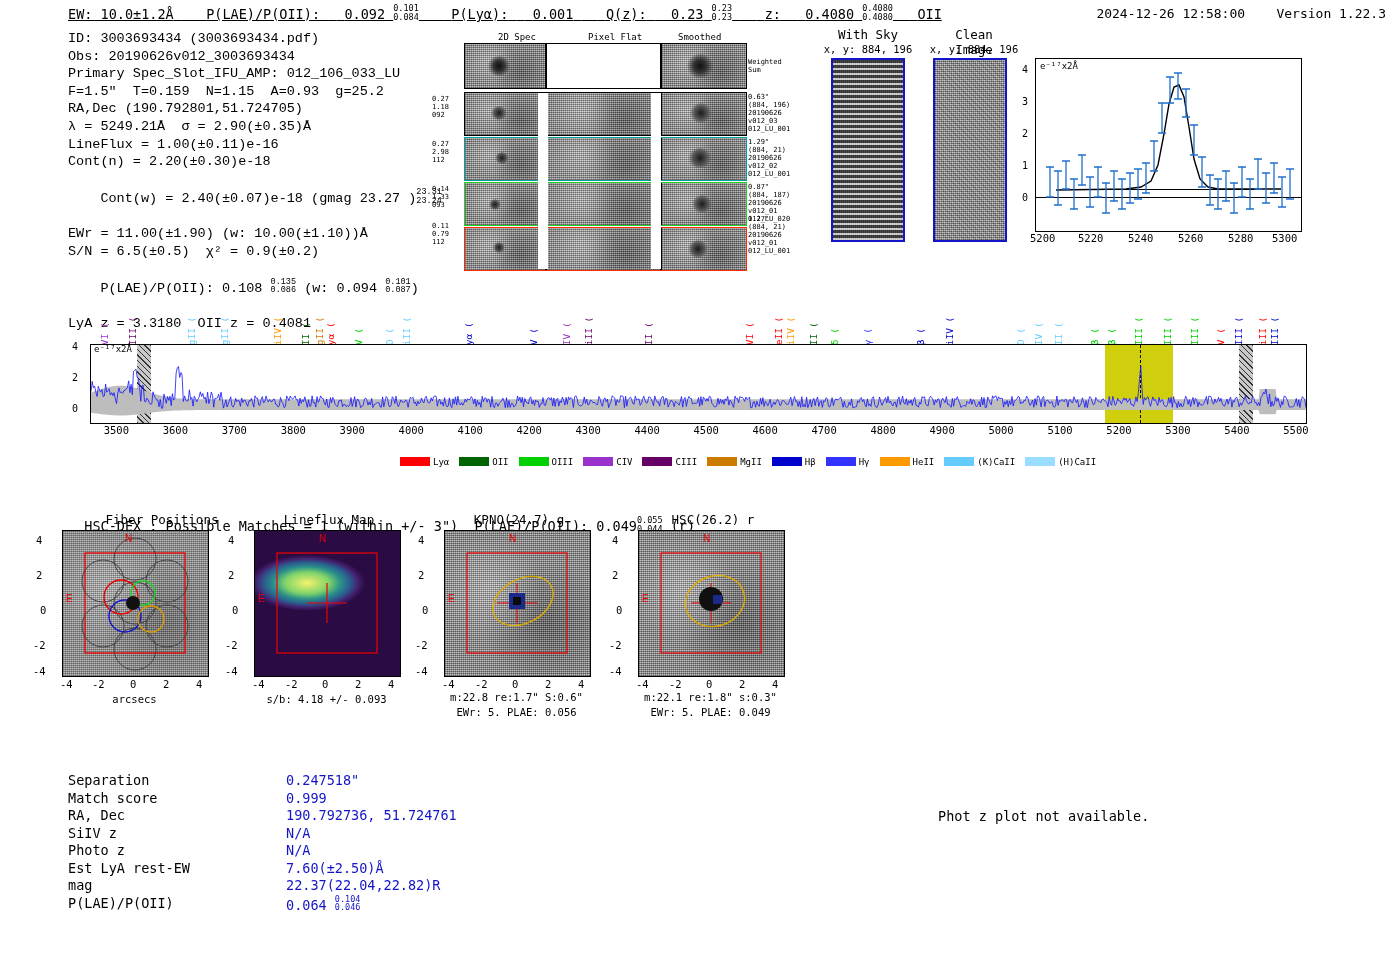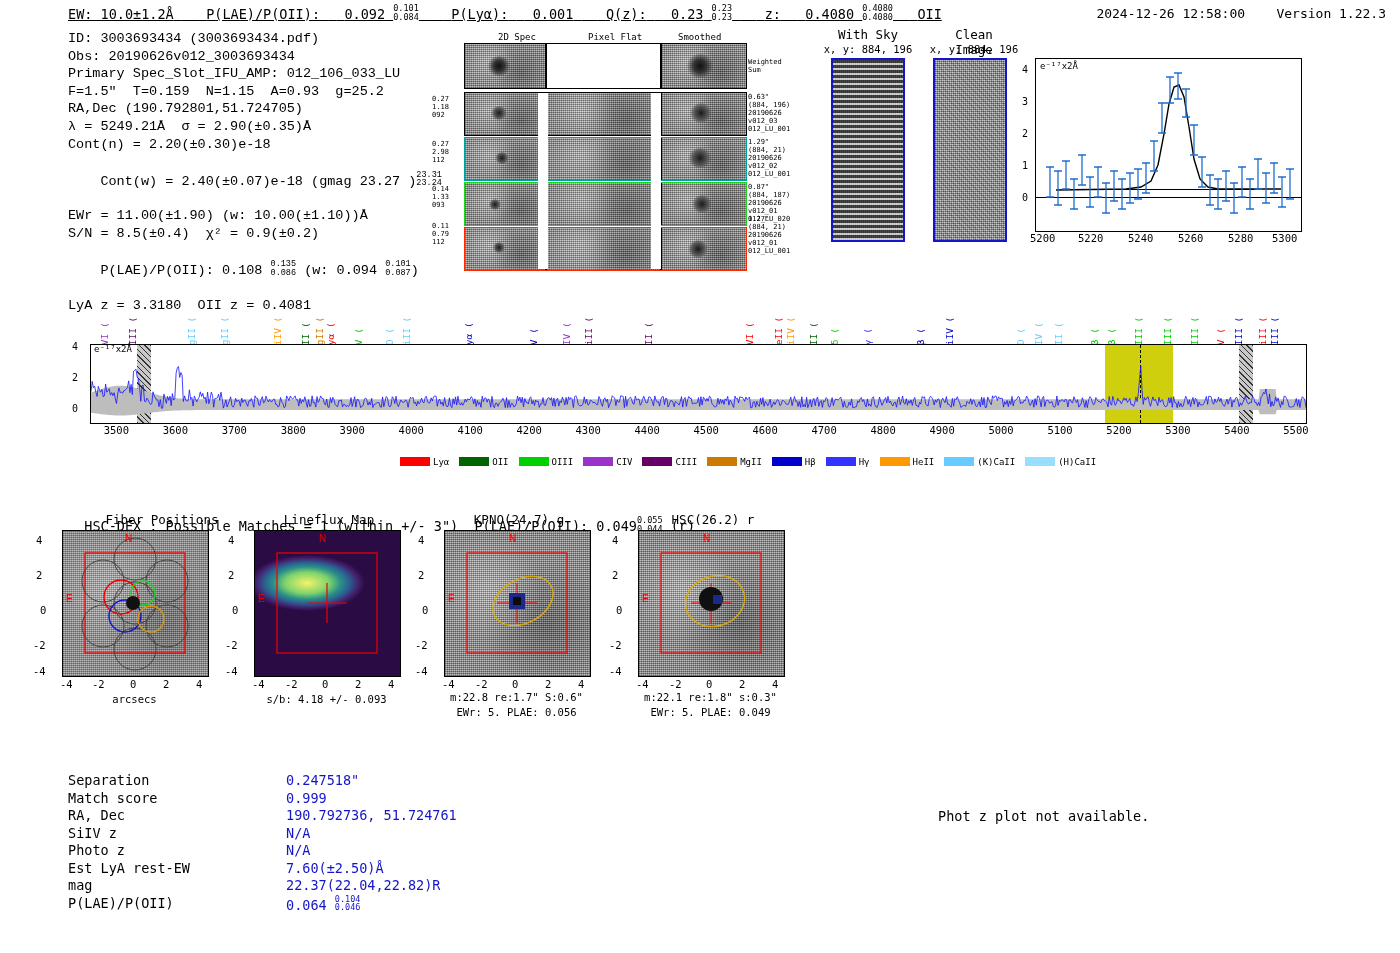--- a/index.html
+++ b/index.html
@@ -119,26 +119,27 @@
   <span>Version 1.22.3</span>
 </div>
 
 <div class="abs mono" id="infoblock">
   <div>ID: 3003693434 (3003693434.pdf)</div>
   <div>Obs: 20190626v012_3003693434</div>
   <div>Primary Spec_Slot_IFU_AMP: 012_106_033_LU</div>
   <div>F=1.5"  T=0.159  N=1.15  A=0.93  g=25.2</div>
   <div>RA,Dec (190.792801,51.724705)</div>
   <div>λ = 5249.21Å  σ = 2.90(±0.35)Å</div>
+  <div>LineFlux = 1.00(±0.11)e-16</div>
   <div>Cont(n) = 2.20(±0.30)e-18</div>
   <div>
     <span>Cont(w) = 2.40(±0.07)e-18 (gmag 23.27 )</span><span class="frac"><span>23.31</span><span>23.24</span></span>
   </div>
   <div>EWr = 11.00(±1.90) (w: 10.00(±1.10))Å</div>
-  <div>S/N = 8.5(±0.4)  χ² = 0.9(±0.2)</div>
+  <div>S/N = 6.5(±0.5)  χ² = 0.9(±0.2)</div>
   <div>
     <span>P(LAE)/P(OII): 0.108 </span><span class="frac"><span>0.135</span><span>0.086</span></span><span> (w: 0.094 </span><span class="frac"><span>0.101</span><span>0.087</span></span><span>)</span>
   </div>
   <div>LyA z = 3.3180  OII z = 0.4081</div>
 </div>
 
 <div class="abs colhdr" style="left:498px;top:32px;">2D Spec</div>
 <div class="abs colhdr" style="left:588px;top:32px;">Pixel Flat</div>
 <div class="abs colhdr" style="left:678px;top:32px;">Smoothed</div>
 

